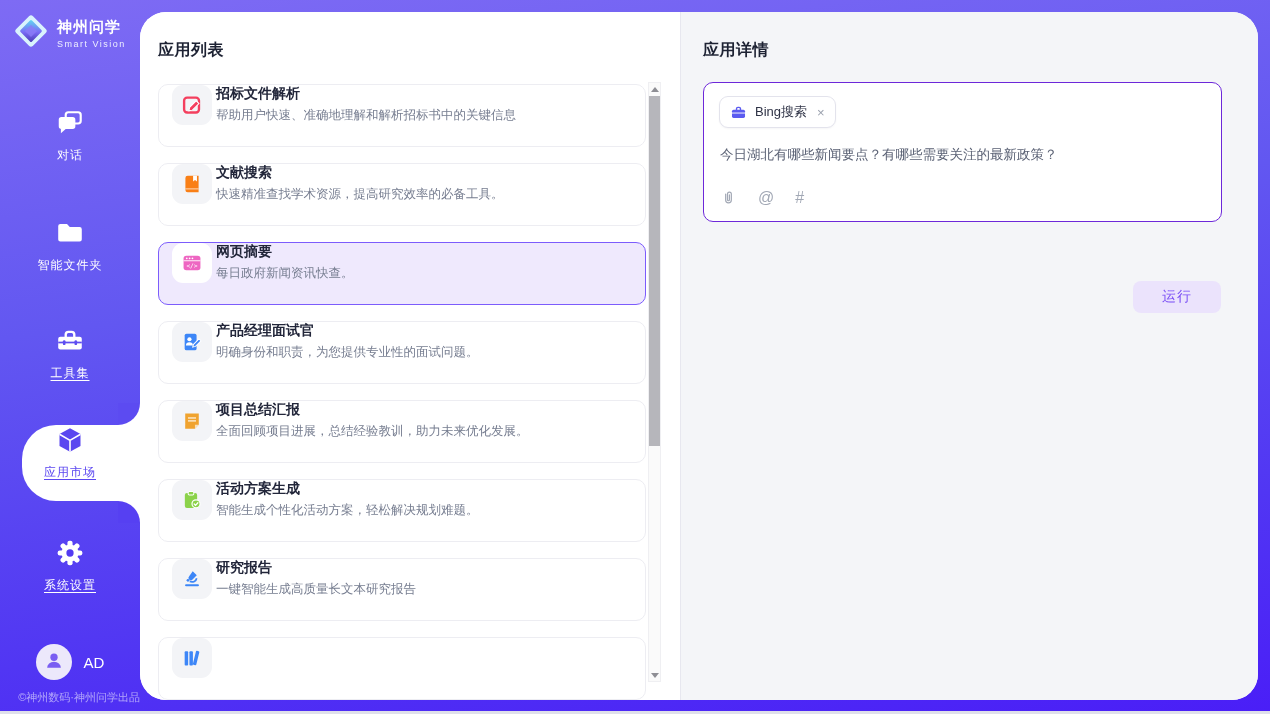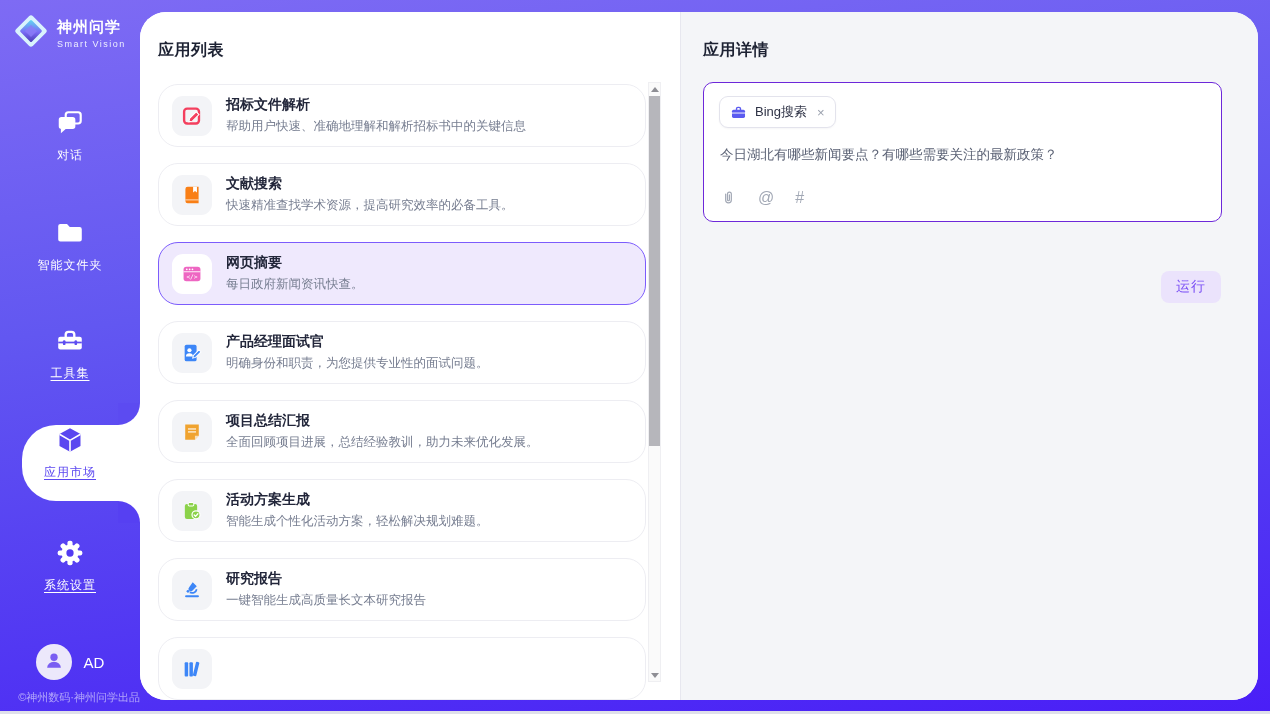--- a/index.html
+++ b/index.html
@@ -38,21 +38,21 @@
 
   
   .shell { position:absolute; left:140px; top:12px; right:12px; bottom:14px; border-radius:26px; overflow:hidden; display:flex; z-index:2; background:#fff; }
   .pane-left { width:540px; background:#fff; position:relative; flex:none; }
   .pane-right { flex:1; background:#f4f5f8; border-left:1px solid #e7e7ef; position:relative; }
   .pane-title { position:absolute; top:28px; left:18px; font-size:16px; font-weight:bold; color:#1d2233; letter-spacing:.5px; }
   .pane-right .pane-title { left:22px; }
 
   
   .app-list { position:absolute; top:72px; left:18px; width:488px; bottom:0; overflow:hidden; }
-  .app-card { height:63px; border:1px solid #ededf2; border-radius:20px; margin-bottom:16px; display:flex; align-items:center; padding:0 13px; gap:14px; background:#fff; cursor:pointer; }
+  .app-card { height:63px; border:1px solid #ededf2; border-radius:10px; margin-bottom:16px; display:flex; align-items:flex-start; padding:0 13px; gap:4px; background:#fff; cursor:pointer; }
   .app-card.active { background:#efe9fd; border:1px solid #7c5cfc; }
   .app-icon-box { width:40px; height:40px; border-radius:11px; background:#f3f4f7; display:flex; align-items:center; justify-content:center; flex:none; }
   .app-card.active .app-icon-box { background:#fff; }
   .app-card-text { display:flex; flex-direction:column; gap:4px; min-width:0; }
   .app-card-title { font-size:14px; font-weight:bold; color:#22263a; }
   .app-card-desc { font-size:12.5px; color:#767d90; white-space:nowrap; }
 
   
   .scrollbar { position:absolute; top:70px; right:19px; width:13px; height:600px; background:#fafafa; border:1px solid #efeff2; }
   .sb-arrow { position:absolute; left:0; width:11px; height:12px; display:flex; align-items:center; justify-content:center; cursor:pointer; }
@@ -62,21 +62,21 @@
   .sb-thumb { position:absolute; left:0; top:13px; width:11px; height:350px; background:#b6b6bb; cursor:grab; }
 
   
   .detail-card { position:absolute; top:70px; left:22px; right:36px; height:140px; background:#fff; border:1px solid #6d28d9; border-radius:10px; }
   .tool-tag { position:absolute; top:13px; left:15px; display:inline-flex; align-items:center; gap:8px; background:#fff; border:1px solid #e3e3ec; border-radius:9px; padding:6px 10px; box-shadow:0 1px 2px rgba(30,30,60,.04); cursor:pointer; }
   .tool-tag-label { font-size:13px; color:#2e3245; }
   .tag-close { font-size:13px; color:#9aa0ad; margin-left:2px; cursor:pointer; line-height:1; }
   .query-text { position:absolute; top:62px; left:16px; right:16px; font-size:13.5px; color:#5a6174; line-height:1.5; cursor:text; }
   .input-icons { position:absolute; left:16px; bottom:14px; display:flex; align-items:center; gap:21px; color:#a2a8b5; }
   .input-icons .txt-ic { font-size:16px; cursor:pointer; }
-  .run-btn { position:absolute; top:259px; right:37px; background:#ebe3fc; color:#7a4ff5; font-size:14px; padding:7px 15px; border:none; border-radius:8px; cursor:pointer; letter-spacing:1px; font-family:inherit; }
+  .run-btn { position:absolute; top:269px; right:37px; background:#ebe3fc; color:#7a4ff5; font-size:14px; padding:7px 29px; border:none; border-radius:8px; cursor:pointer; letter-spacing:1px; font-family:inherit; }
 </style>
 </head>
 <body>
 
 <div class="sidebar">
   <div class="brand">
     <span>
       <svg width="38" height="38" viewBox="0 0 40 40">
         <defs>
           <linearGradient id="gemg" x1="0" y1="0" x2="1" y2="1">

